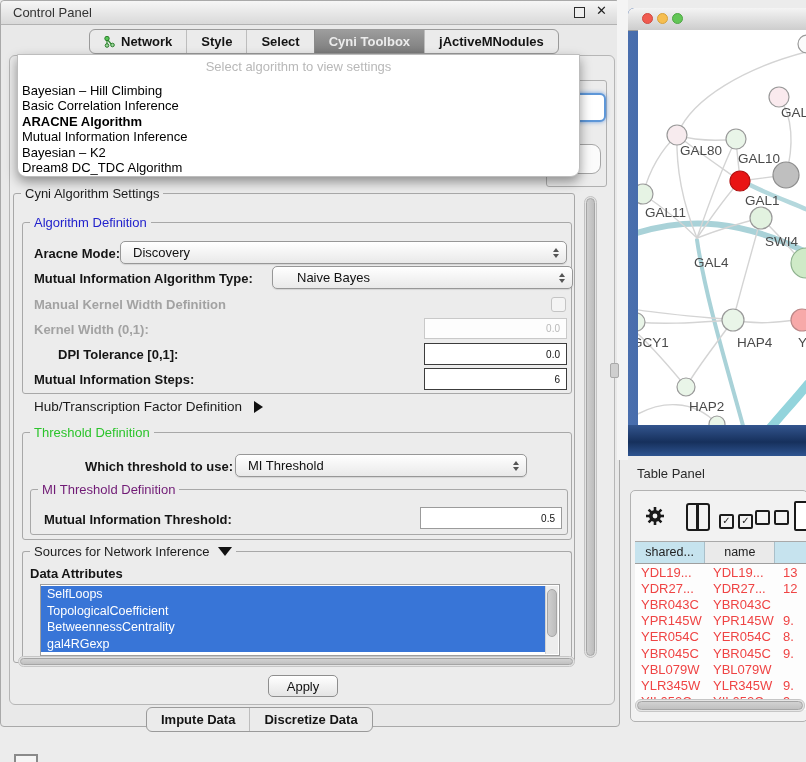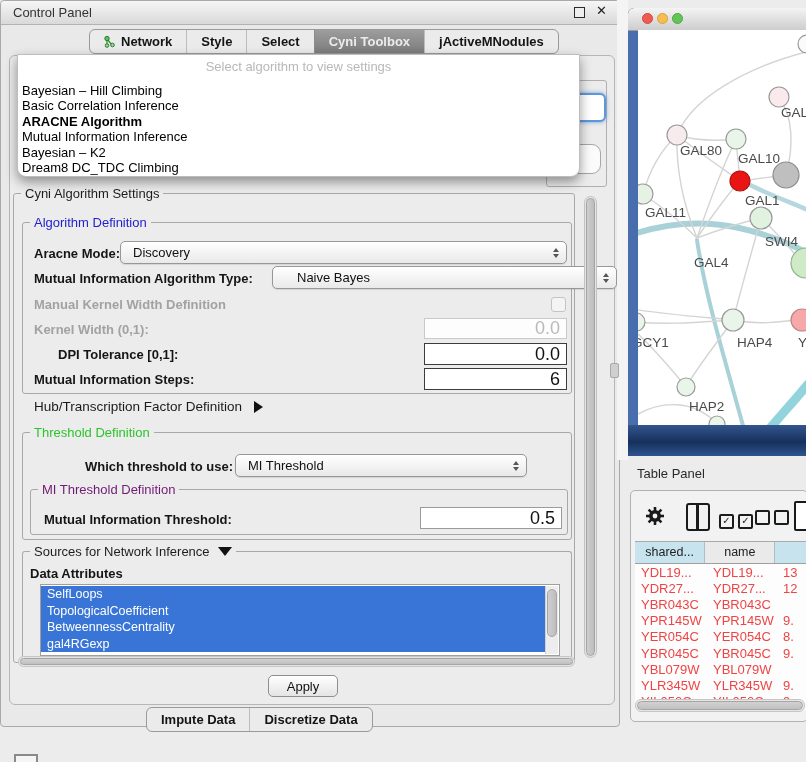--- a/index.html
+++ b/index.html
@@ -9,21 +9,21 @@
   .lbl{position:absolute;font-size:13px;font-weight:700;color:#151515;white-space:nowrap;}
   .lbl-plain{position:absolute;font-size:13px;color:#222;white-space:nowrap;}
   .lbl-gray{position:absolute;font-size:13px;font-weight:700;color:#a2a2a2;white-space:nowrap;}
   .group{position:absolute;border:1px solid #a8a8a8;border-radius:3px;}
   .gtitle{position:absolute;top:-8px;left:7px;background:#ececec;padding:0 4px;font-size:13px;white-space:nowrap;}
   .combo{position:absolute;background:linear-gradient(#ffffff,#e9e9e9);border:1px solid #979797;border-radius:5px;
          font-size:13px;color:#111;display:flex;align-items:center;padding-left:12px;box-shadow:0 1px 1px rgba(0,0,0,.10);}
   .arrows{position:absolute;right:7px;top:0;bottom:0;display:flex;flex-direction:column;justify-content:center;gap:2px;}
   .tri-up{width:0;height:0;border-left:3.5px solid transparent;border-right:3.5px solid transparent;border-bottom:4.5px solid #555;}
   .tri-dn{width:0;height:0;border-left:3.5px solid transparent;border-right:3.5px solid transparent;border-top:4.5px solid #555;}
-  .tin{position:absolute;background:#fff;font-size:18px;color:#111;display:flex;align-items:center;justify-content:flex-end;padding:0 6px;}
+  .tin{position:absolute;background:#fff;font-size:10px;color:#111;display:flex;align-items:center;justify-content:flex-end;padding:0 6px;}
   .tin.dark{border:1.5px solid #3c3c3c;}
   .tin.norm{border:1px solid #9b9b9b;}
   .tin.dis{border:1px solid #c9c9c9;color:#b9b9b9;background:#fdfdfd;}
   .tabbar{position:absolute;display:flex;border:1px solid #9a9a9a;border-radius:6px;overflow:hidden;background:#ebebeb;height:23px;}
   .tab{font-size:13px;font-weight:600;color:#141414;line-height:23px;padding:0 14px;border-left:1px solid #bdbdbd;display:flex;align-items:center;gap:5px;}
   .tab:first-child{border-left:none;}
   .tab.sel{background:linear-gradient(#9d9d9d,#7c7c7c);color:#ececec;border-left-color:#8a8a8a;}
   .ditem{font-size:13px;color:#000;line-height:15.4px;padding-left:4px;white-space:nowrap;}
   .ditem.bold{font-weight:700;}
   .attr-item{font-size:12.5px;color:#fff;background:#3875d7;line-height:16.5px;padding-left:6px;white-space:nowrap;}
@@ -88,21 +88,21 @@
 <span class="lbl" style="left:34px;top:246px;">Aracne Mode:</span>
 <div class="combo" style="left:120px;top:241px;width:447px;height:23px;box-sizing:border-box;">
   <span>Discovery</span>
   <span class="arrows">
       <span class="tri-up"></span>
       <span class="tri-dn"></span>
     </span>
 </div>
 
 <span class="lbl" style="left:34px;top:271px;">Mutual Information Algorithm Type:</span>
-<div class="combo" style="left:272px;top:266px;width:345px;height:23px;box-sizing:border-box;padding-left:24px;">
+<div class="combo" style="left:272px;top:266px;width:301px;height:23px;box-sizing:border-box;padding-left:24px;">
   <span>Naive Bayes</span>
   <span class="arrows">
       <span class="tri-up"></span>
       <span class="tri-dn"></span>
     </span>
 </div>
 
 <span class="lbl-gray" style="left:34px;top:297px;">Manual Kernel Width Definition</span>
 <span class="abs" style="left:551px;top:297px;width:13px;height:13px;border:1px solid #c4c4c4;border-radius:3px;background:#f4f4f4;"></span>
 
@@ -189,21 +189,21 @@
 
 <div class="abs" style="left:17px;top:54px;width:561px;height:121px;background:#fff;border:1px solid #bdbdbd;border-radius:0 0 9px 9px;
             box-shadow:0 5px 12px rgba(0,0,0,.4);z-index:50;overflow:hidden;">
   <div style="text-align:center;color:#b8b8b8;font-size:13px;line-height:17px;padding-top:3px;">Select algorithm to view settings</div>
   <div style="padding-top:8px;">
     <div class="ditem">Bayesian – Hill Climbing</div>
     <div class="ditem">Basic Correlation Inference</div>
     <div class="ditem bold">ARACNE Algorithm</div>
     <div class="ditem">Mutual Information Inference</div>
     <div class="ditem">Bayesian – K2</div>
-    <div class="ditem">Dream8 DC_TDC Climbing</div>
+    <div class="ditem">Dream8 DC_TDC Algorithm</div>
   </div>
 </div>
 
 <div class="abs" style="left:617px;top:0;width:11px;height:460px;background:#f4f4f4;"></div>
 <div class="abs" style="left:610px;top:363px;width:7px;height:13px;background:#cfcfcf;border:1px solid #a9a9a9;border-radius:2px;"></div>
 
 <div class="abs" style="left:628px;top:8px;width:178px;height:448px;background:linear-gradient(90deg,#4a6fae,#2f5391 70%);border-radius:6px 0 0 0;overflow:hidden;">
   <div class="abs" style="left:0;top:0;right:0;height:22px;background:linear-gradient(#f4f4f4,#cdcdcd);border-bottom:1px solid #9b9b9b;border-radius:6px 0 0 0;">
     <span class="abs" style="left:14px;top:5px;width:11px;height:11px;border-radius:50%;background:#f05b50;border:1px solid #cf4a40;box-sizing:border-box;"></span>
     <span class="abs" style="left:29px;top:5px;width:11px;height:11px;border-radius:50%;background:#f6be4f;border:1px solid #d6a13c;box-sizing:border-box;"></span>

